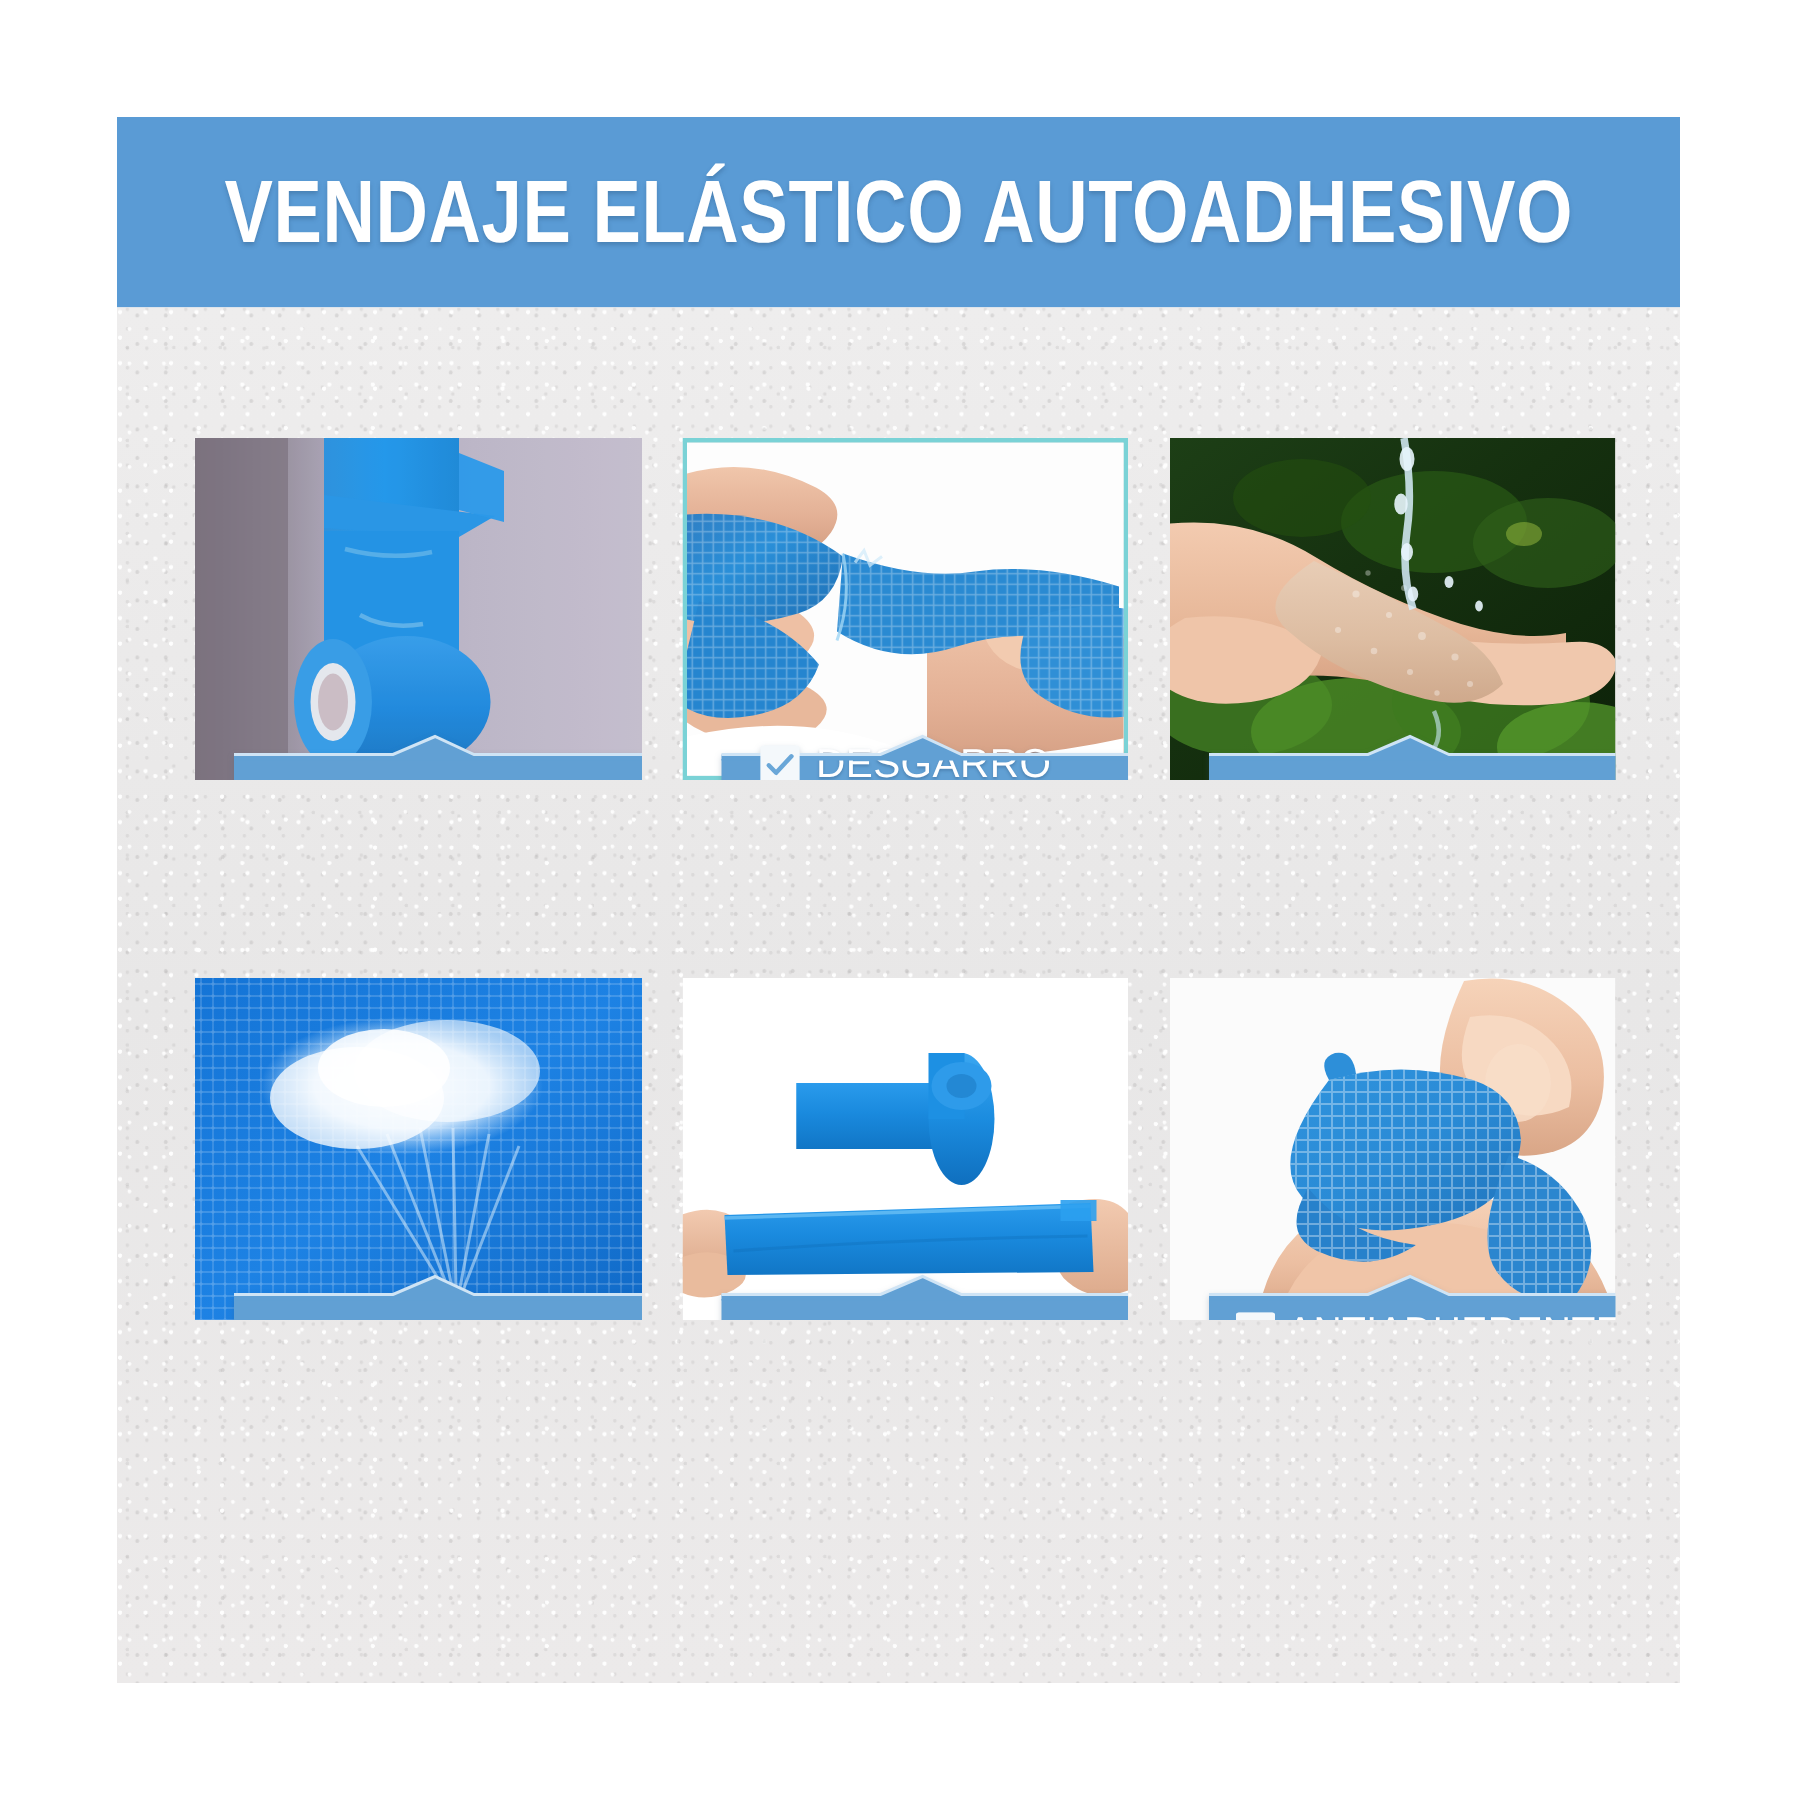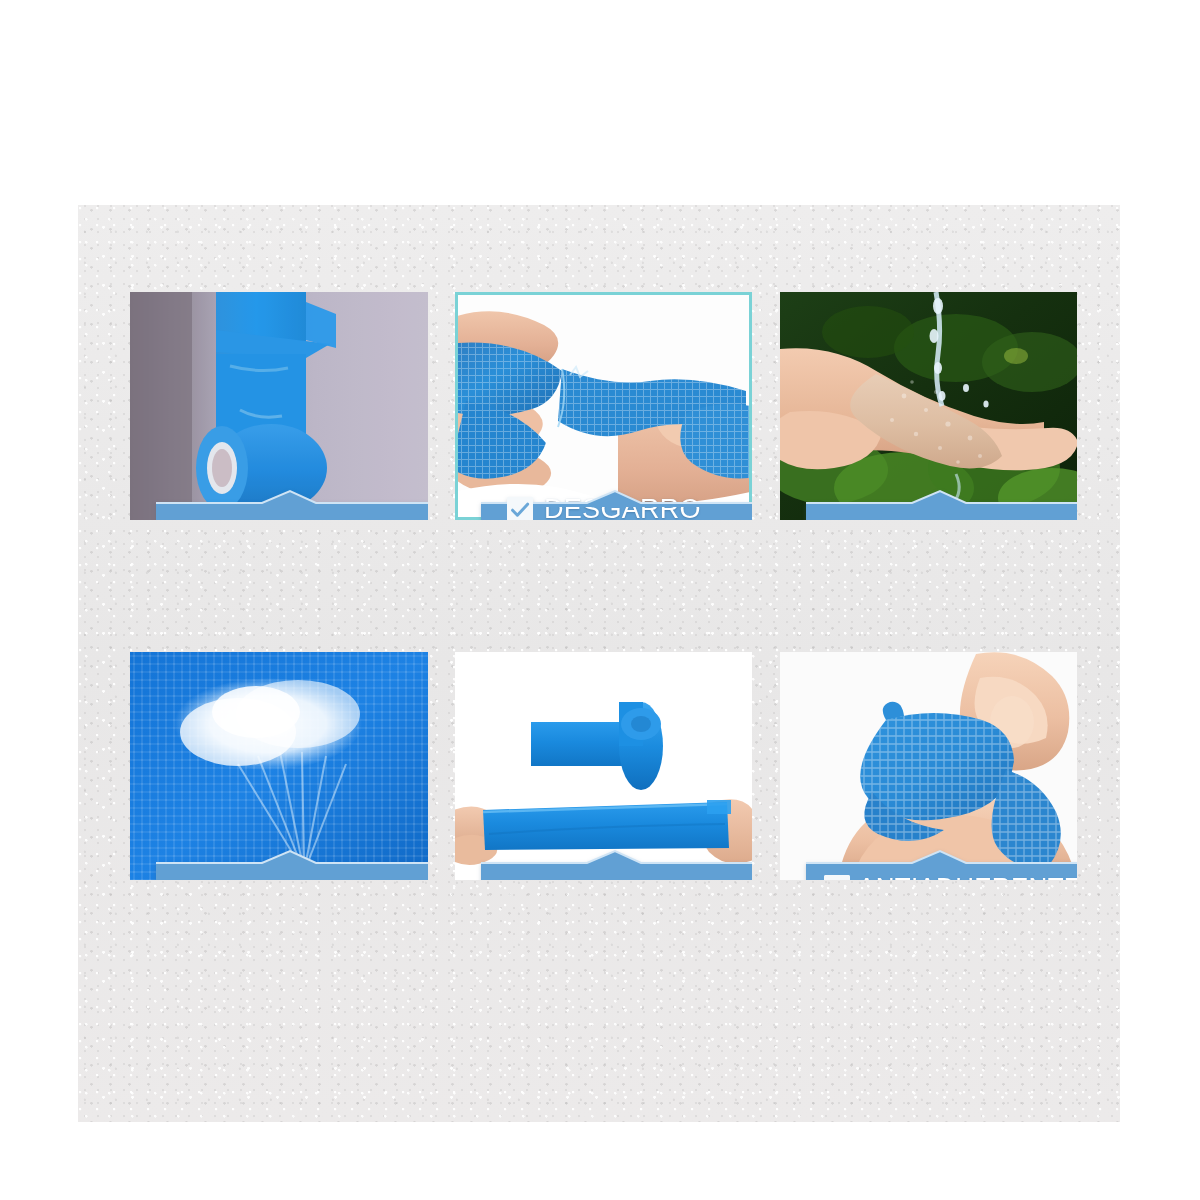--- a/index.html
+++ b/index.html
@@ -130,20 +130,23 @@
     text-shadow: 0 1px 2px rgba(45,85,125,0.4);
     white-space: pre-line;
   }
   .ribbon.wide .ribbon-label { font-size: 26px; }
 </style>
 </head>
 <body>
 
 <div id="poster">
 
+  <div id="header-bar">
+    <div id="header-title">VENDAJE ELÁSTICO AUTOADHESIVO</div>
+  </div>
 
   <div id="body-panel"></div>
 
   <div class="tile" style="left:130px; top:292px; width:298px; height:228px;">
     <div class="tile-photo">
       <svg width="298" height="228" viewBox="0 0 298 228" preserveAspectRatio="none">
         <defs>
           <linearGradient id="g1bg" x1="0" y1="0" x2="1" y2="0">
             <stop offset="0%" stop-color="#6d6470"></stop>
             <stop offset="14%" stop-color="#8c8490"></stop>

